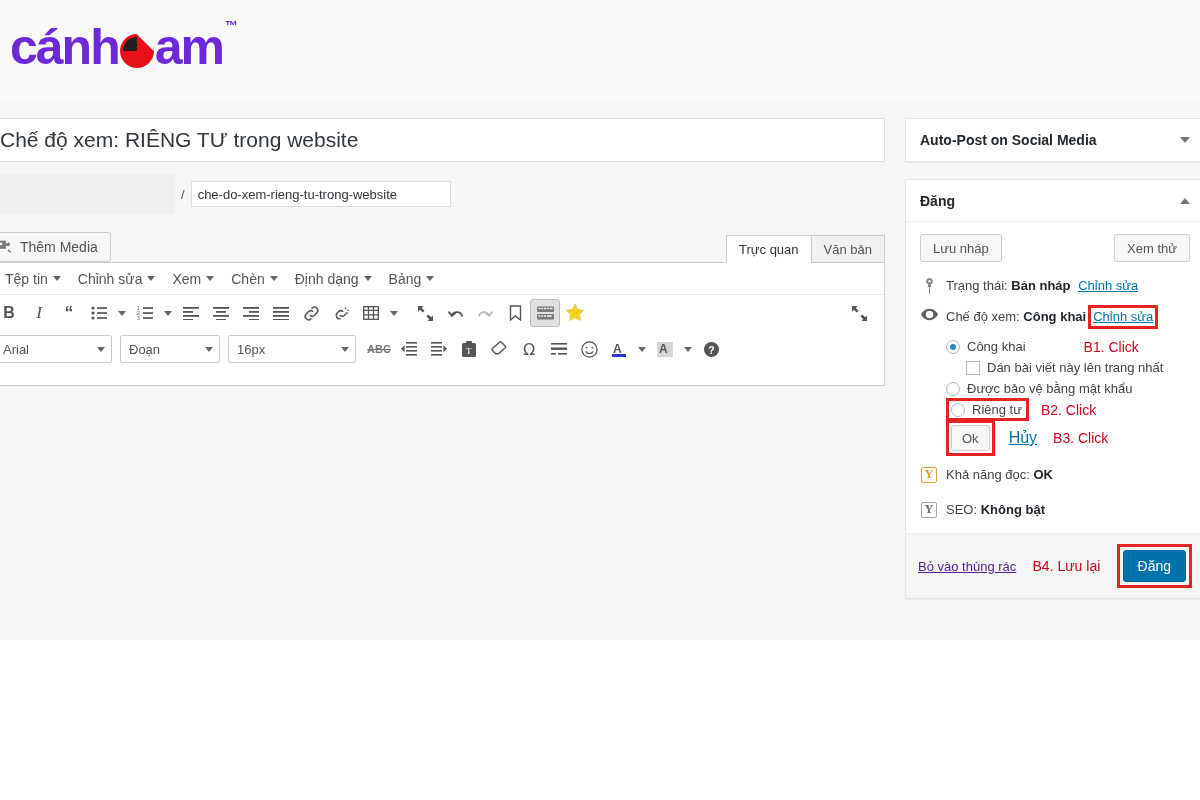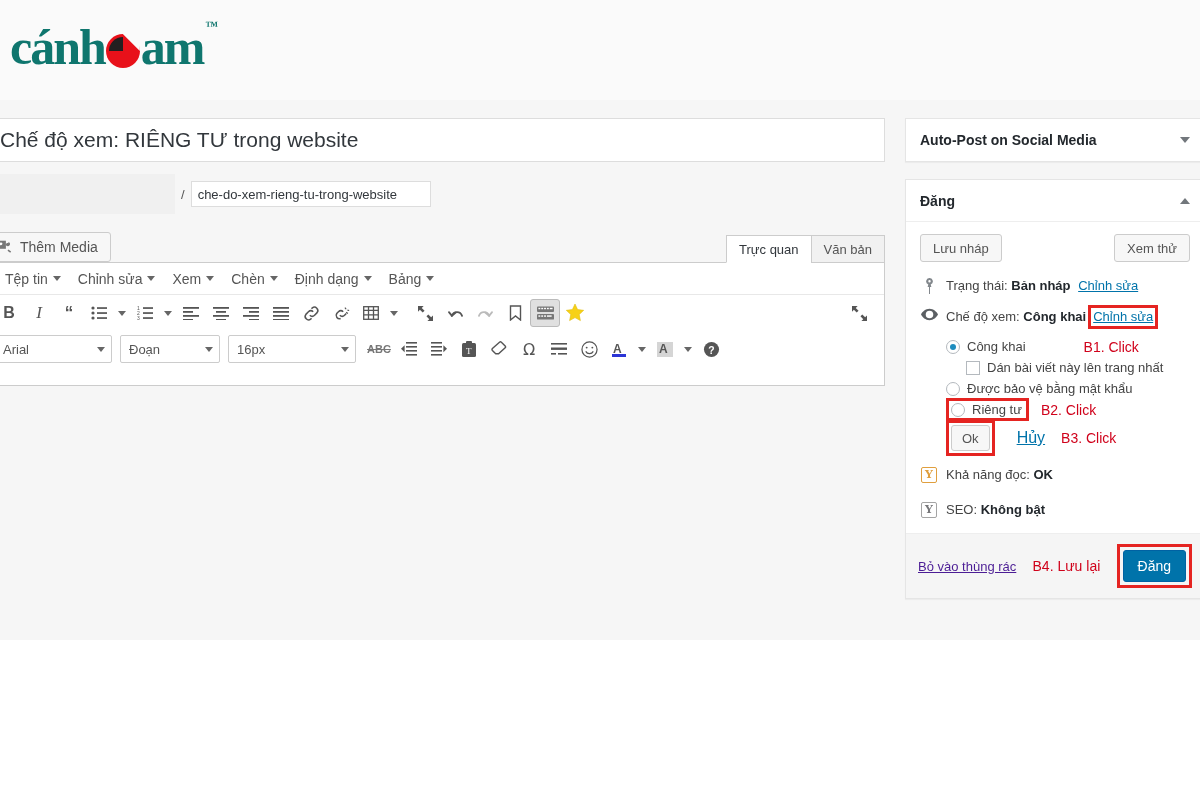--- a/index.html
+++ b/index.html
@@ -19,23 +19,23 @@
 
   
   .logo-bar {
     position: absolute; left: 0; top: 0;
     width: 1200px; height: 100px;
     background: #fafafa;
   }
   .logo {
     position: absolute; left: 10px; top: 18px;
     font-size: 50px; font-weight: bold;
-    color: #0f766e;
+    color: #6d28d9;
     letter-spacing: -2px;
-    font-family: Liberation Serif, serif;
+    font-family: Liberation Sans, sans-serif;
     display: flex; align-items: center;
   }
   .logo .pie {
     display: inline-block;
     width: 34px; height: 34px;
     border-radius: 50%;
     background: #e8111a;
     position: relative;
     margin: 0 1px;
     top: 4px;
@@ -91,21 +91,21 @@
   }
   .permalink-label {
     width: 190px; height: 40px;
     background: #f0f0f0;
   }
   .permalink-sep {
     color: #555; font-size: 13px;
     padding: 0 6px;
   }
   .permalink-input {
-    width: 240px; height: 26px;
+    width: 260px; height: 26px;
     border: 1px solid #ddd;
     background: #fff;
     font-size: 13px; color: #32373c;
     padding: 2px 6px;
     font-family: "Liberation Sans", sans-serif;
     outline: none;
   }
 
   
   .media-row {
@@ -746,21 +746,21 @@
               <span>Riêng tư</span>
             </span>
             <span class="note" style="margin-left:12px;">B2. Click</span>
           </div>
         </div>
 
         <div class="ok-row">
           <span class="hl" style="padding:2px;">
             <button class="btn-ok">Ok</button>
           </span>
-          <span class="lnk" style="margin-left:22px;">Hủy</span>
+          <span class="lnk" style="margin-left:14px;">Hủy</span>
           <span class="note" style="margin-left:16px;">B3. Click</span>
         </div>
 
 
         <div class="pub-row" style="padding-top:12px">
           <span class="ico">
             <span class="yoast-y orange">Y</span>
           </span>
           <span>
             <span class="lbl">Khả năng đọc:</span>

